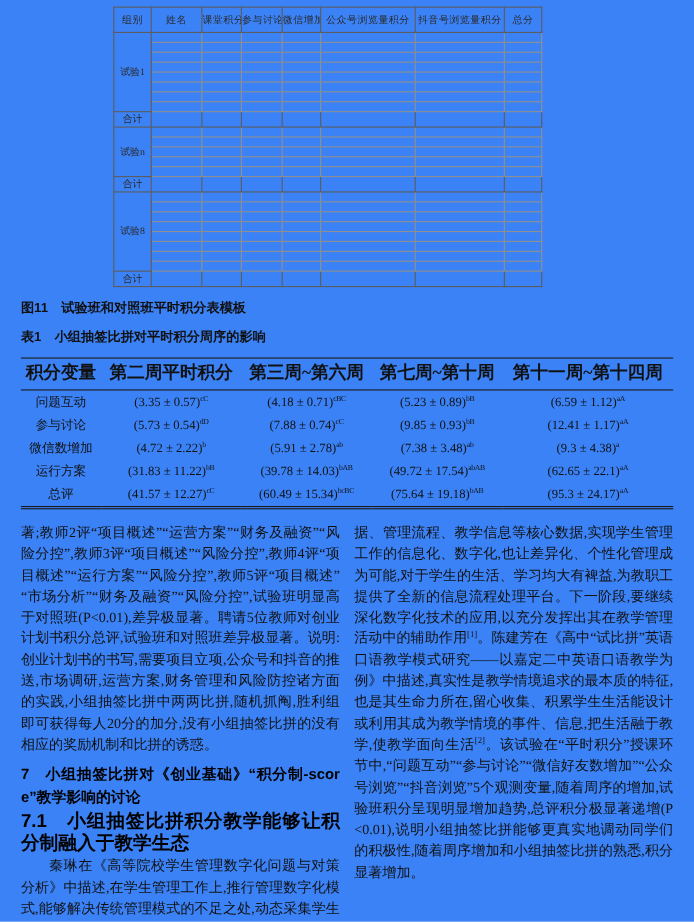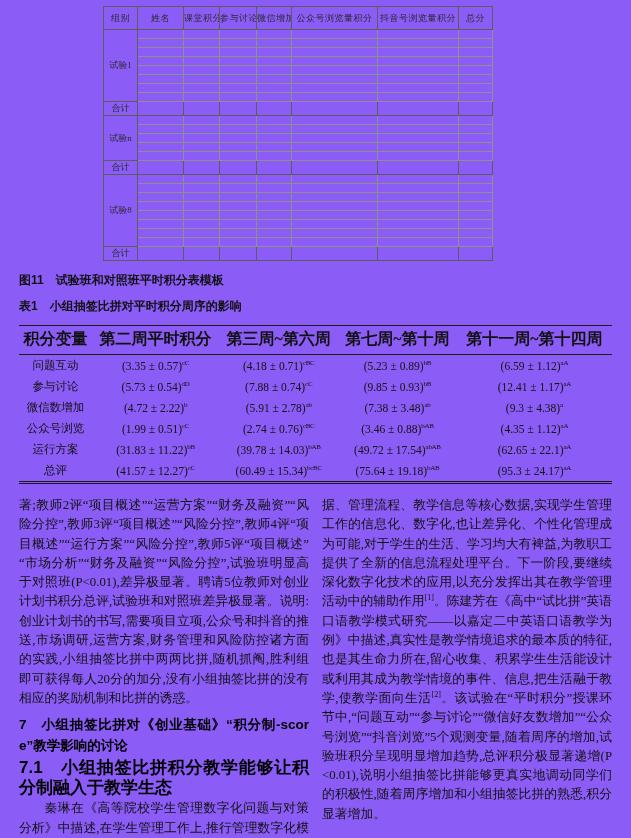--- a/index.html
+++ b/index.html
@@ -1,18 +1,18 @@
 <!DOCTYPE html>
 <html lang="zh"><head>
 <meta charset="utf-8">
 <style>
   html,body { margin:0; padding:0; background:#e8e8e8; }
   .page {
     position:relative; width:631px; height:838px; margin:0 auto;
-    background:#8b5cf6; overflow:hidden;
+    background:#3b82f6; overflow:hidden;
     font-family:"Liberation Serif","DejaVu Serif",serif;
     color:#1d1d1d;
   }
   .content { padding:6px 19px 0 19px; }
 
   
   table.tpl {
     border-collapse:collapse; table-layout:fixed; width:389px; margin-left:84px;
     border:1.2px solid #4e4e4e;
   }
@@ -349,27 +349,20 @@
             <td><span>(12.41 ± 1.17)</span><sup class="mark">aA</sup></td>
           </tr>
           <tr>
             <td>微信数增加</td>
             <td><span>(4.72 ± 2.22)</span><sup class="mark">b</sup></td>
             <td><span>(5.91 ± 2.78)</span><sup class="mark">ab</sup></td>
             <td><span>(7.38 ± 3.48)</span><sup class="mark">ab</sup></td>
             <td><span>(9.3 ± 4.38)</span><sup class="mark">a</sup></td>
           </tr>
           <tr>
-            <td>公众号浏览</td>
-            <td><span>(1.99 ± 0.51)</span><sup class="mark">cC</sup></td>
-            <td><span>(2.74 ± 0.76)</span><sup class="mark">cBC</sup></td>
-            <td><span>(3.46 ± 0.88)</span><sup class="mark">bAB</sup></td>
-            <td><span>(4.35 ± 1.12)</span><sup class="mark">aA</sup></td>
-          </tr>
-          <tr>
             <td>运行方案</td>
             <td><span>(31.83 ± 11.22)</span><sup class="mark">bB</sup></td>
             <td><span>(39.78 ± 14.03)</span><sup class="mark">bAB</sup></td>
             <td><span>(49.72 ± 17.54)</span><sup class="mark">abAB</sup></td>
             <td><span>(62.65 ± 22.1)</span><sup class="mark">aA</sup></td>
           </tr>
           <tr>
             <td>总评</td>
             <td><span>(41.57 ± 12.27)</span><sup class="mark">cC</sup></td>
             <td><span>(60.49 ± 15.34)</span><sup class="mark">bcBC</sup></td>

